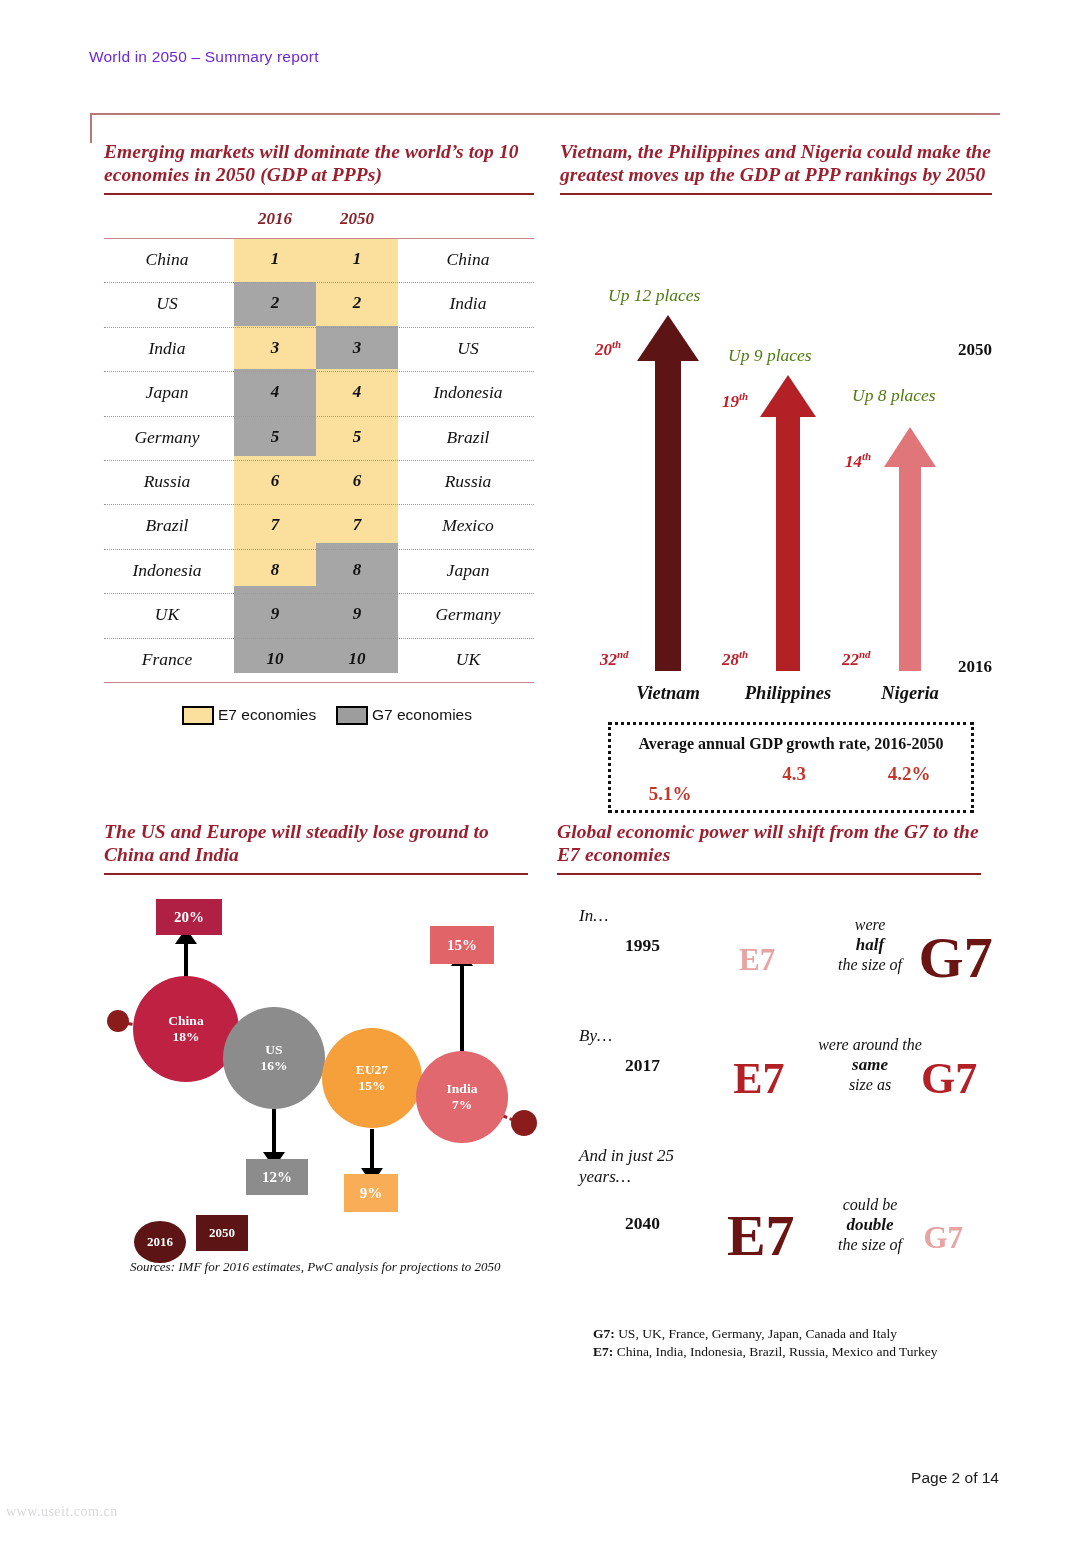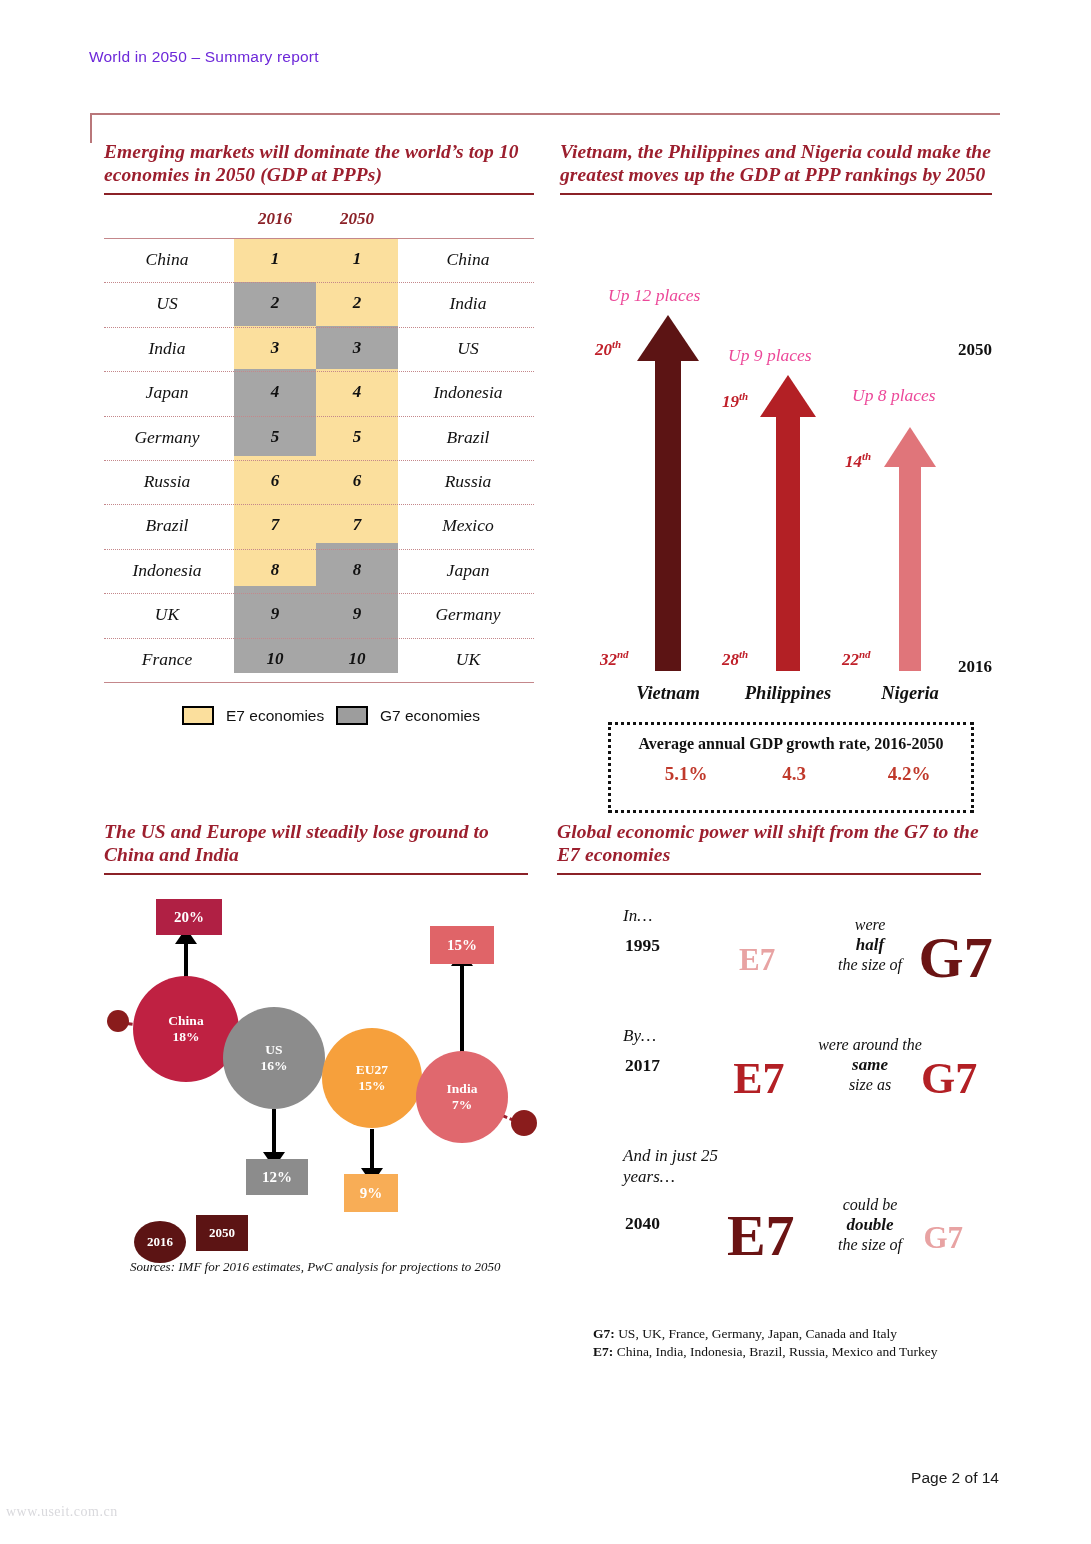--- a/index.html
+++ b/index.html
@@ -41,30 +41,30 @@
   .trow:last-child{border-bottom:none;}
   .trow .nm{position:absolute;top:10px;font-style:italic;font-size:17.5px;color:#111;}
   .trow .nm.left{left:0;width:126px;text-align:center;}
   .trow .nm.right{left:298px;width:132px;text-align:center;}
   .trow .rk{position:absolute;top:10px;font-weight:bold;font-style:italic;font-size:17px;color:#111;}
   .trow .rk.a{left:130px;width:82px;text-align:center;}
   .trow .rk.b{left:212px;width:82px;text-align:center;}
   .tbl-top{position:absolute;left:0;top:29px;width:430px;height:1px;background:#c4878b;}
   .tbl-bot{position:absolute;left:0;bottom:-1px;width:430px;height:1px;background:#c4878b;}
   .legend{position:relative;margin-top:24px;height:24px;}
-  .legend .itm{position:absolute;top:0;display:flex;align-items:flex-end;gap:12px;}
+  .legend .itm{position:absolute;top:0;display:flex;align-items:center;gap:4px;}
   .legend .sw{width:28px;height:15px;border:2.5px solid #000;}
   .legend .sw.e7{background:#fbdf9d;}
   .legend .sw.g7{background:#9d9d9d;}
   .legend .lb{font-family:"Liberation Sans",sans-serif;font-size:15.5px;color:#111;font-style:normal;}
 
   
   #p2{left:560px;top:140px;width:432px;}
   .arrowarea{position:relative;height:520px;margin-top:10px;}
-  .up-lbl{position:absolute;font-style:italic;font-size:17.5px;color:#ec4899;white-space:nowrap;}
+  .up-lbl{position:absolute;font-style:italic;font-size:17.5px;color:#4d7c0f;white-space:nowrap;}
   .rank{position:absolute;color:#c0202a;font-style:italic;font-weight:bold;font-size:17px;}
   .rank sup{font-size:11px;}
   .yr{position:absolute;font-weight:bold;font-size:17px;color:#111;}
   .cty{position:absolute;font-weight:bold;font-style:italic;font-size:18.5px;color:#111;text-align:center;}
   .arw{position:absolute;}
   .dotbox{position:absolute;left:48px;top:517px;width:360px;height:85px;border:3px dotted #111;}
   .dbttl{position:absolute;left:0;right:0;top:10px;text-align:center;font-weight:bold;font-size:16px;color:#111;}
   .dbv{position:absolute;top:38px;color:#c0392b;font-weight:bold;font-size:19px;text-align:center;width:110px;}
 
   
@@ -79,21 +79,21 @@
   .vhead.up{border-left:11px solid transparent;border-right:11px solid transparent;border-bottom:16px solid #000;}
   .vhead.down{border-left:11px solid transparent;border-right:11px solid transparent;border-top:16px solid #000;}
   .tag{position:absolute;display:flex;align-items:center;justify-content:center;color:#fff;font-weight:bold;font-size:15px;}
   .keyc{position:absolute;border-radius:50%;background:#5c1414;display:flex;align-items:center;justify-content:center;color:#fff;font-weight:bold;font-size:13px;}
   .keyr{position:absolute;background:#5c1414;display:flex;align-items:center;justify-content:center;color:#fff;font-weight:bold;font-size:13px;}
   .srcs{position:absolute;left:26px;top:378px;font-style:italic;font-size:13px;color:#111;}
 
   
   #p4{left:557px;top:820px;width:424px;}
   .e7area{position:relative;height:420px;margin-top:12px;}
-  .intro{position:absolute;font-style:italic;font-size:17px;color:#111;line-height:21px;margin-left:44px;}
+  .intro{position:absolute;font-style:italic;font-size:17px;color:#111;line-height:21px;}
   .year{position:absolute;font-weight:bold;font-size:17.5px;color:#111;}
   .big{position:absolute;font-weight:bold;font-family:"Liberation Serif",serif;line-height:1;}
   .mid{position:absolute;text-align:center;font-style:italic;font-size:16px;line-height:20px;color:#111;width:130px;}
   .mid b{font-weight:bold;font-size:17px;font-style:italic;}
   .notes{position:absolute;left:36px;top:505px;font-size:13.5px;line-height:18px;color:#111;}
   .notes b{font-weight:bold;}
 </style>
 </head>
 <body>
 
@@ -208,21 +208,21 @@
   <div class="panel" id="p2">
     <div class="ptitle">Vietnam, the Philippines and Nigeria could make the greatest moves up the GDP at PPP rankings by 2050</div>
     <div class="prule"></div>
 
     <div class="arrowarea" id="arrowarea">
       <div class="yr" style="right:0;top:135px;">2050</div>
       <div class="yr" style="right:0;top:452px;">2016</div>
 
       <div class="dotbox">
         <div class="dbttl">Average annual GDP growth rate, 2016-2050</div>
-        <div class="dbv" style="left:20px;">5.1%</div>
+        <div class="dbv" style="left:4px;margin-top:20px;">5.1%</div>
         <div class="dbv" style="left:128px;">4.3</div>
         <div class="dbv" style="left:243px;">4.2%</div>
       </div>
     <div class="arw" style="left: 0px; top: 0px;">
           <div style="position: absolute; left: 95px; top: 154px; width: 26px; height: 312px; background: rgb(92, 20, 20);"></div>
           <div style="position: absolute; left: 77px; top: 110px; width: 0px; height: 0px; border-left: 31px solid transparent; border-right: 31px solid transparent; border-bottom: 46px solid rgb(92, 20, 20);"></div>
         </div>
         <div class="up-lbl" style="left: 48px; top: 80px;">Up 12 places</div>
         <div class="rank" style="left: 35px; top: 133px;">20<sup>th</sup></div>
         <div class="rank" style="left: 40px; top: 443px;">32<sup>nd</sup></div>

